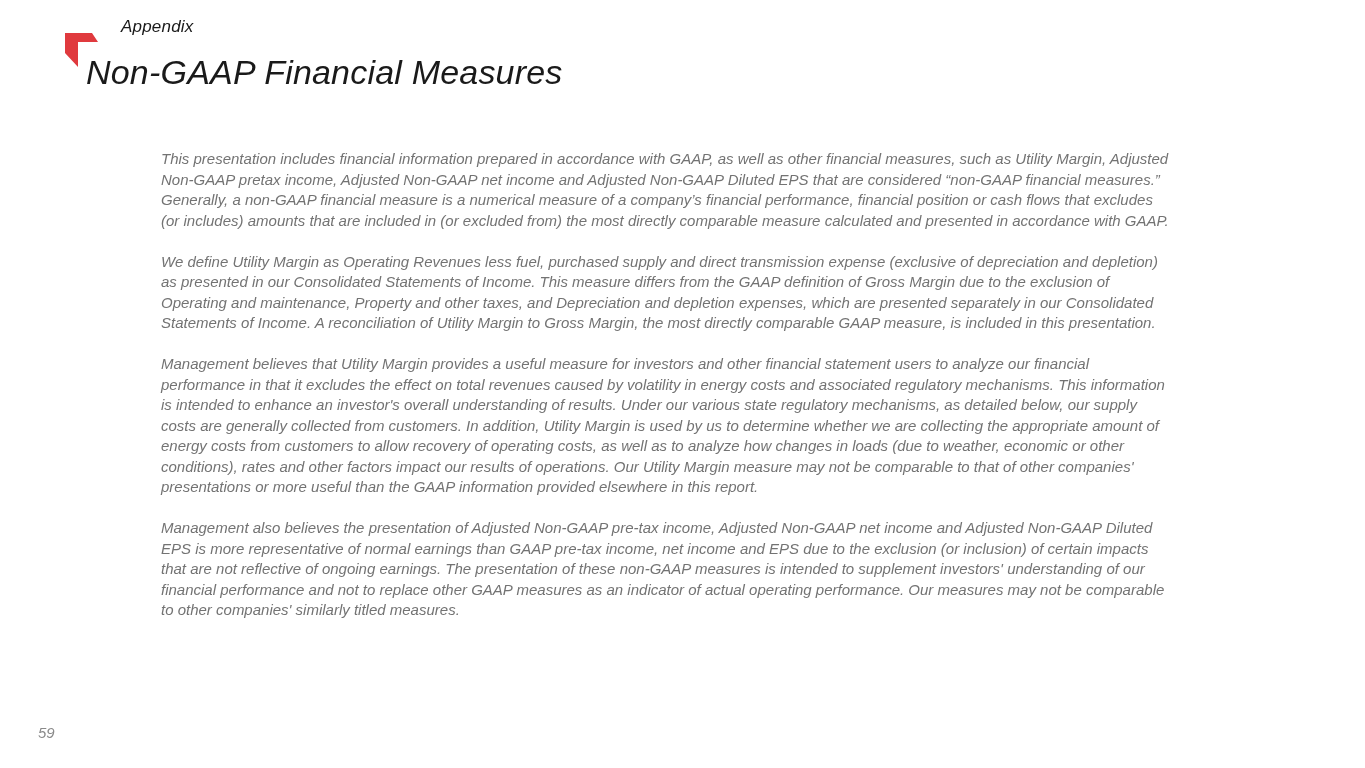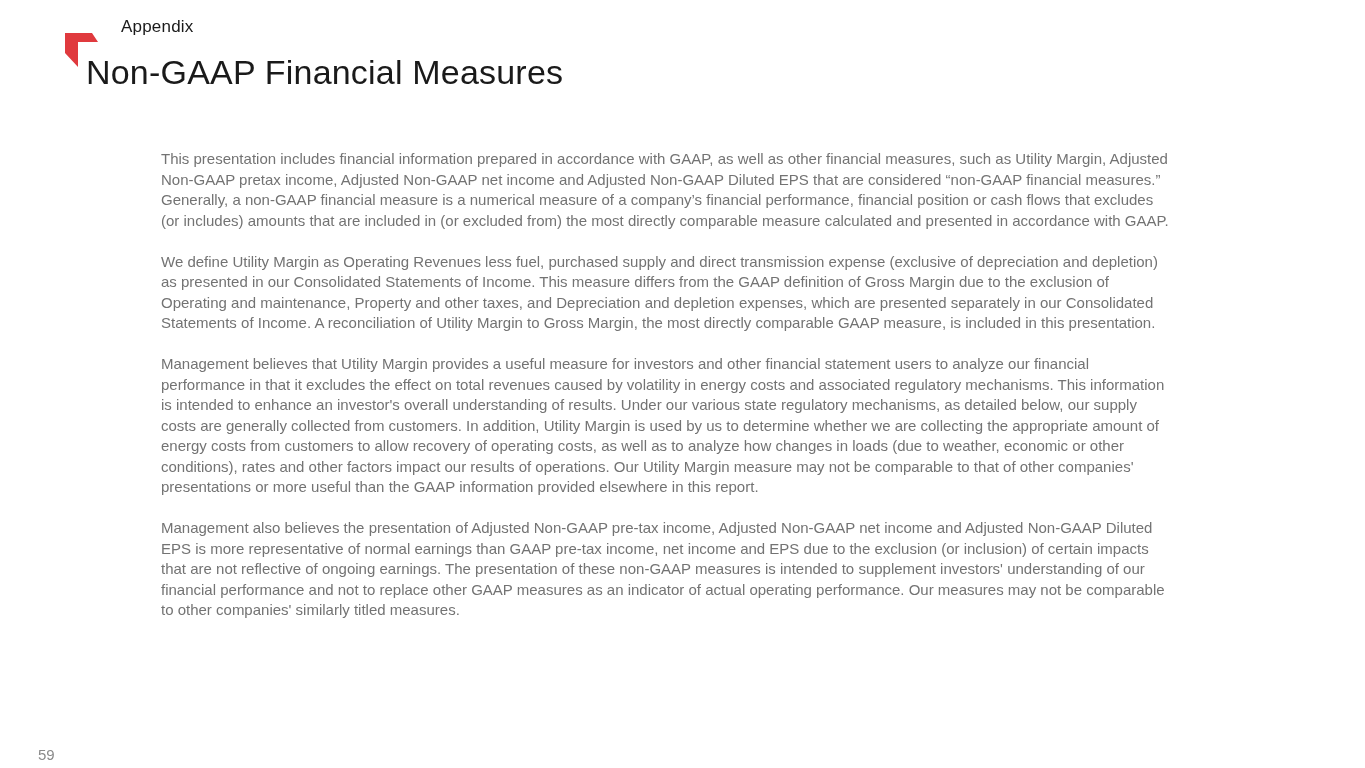--- a/index.html
+++ b/index.html
@@ -7,20 +7,21 @@
     padding: 0;
     background: #ffffff;
     font-family: "Liberation Sans", sans-serif;
   }
   .slide {
     position: relative;
     width: 1365px;
     height: 768px;
     background: #ffffff;
     overflow: hidden;
+    font-style: italic;
   }
   .logo-mark {
     position: absolute;
     left: 65px;
     top: 33px;
     width: 36px;
     height: 36px;
   }
   .eyebrow {
     position: absolute;
@@ -50,21 +51,20 @@
   }
   .body-text p {
     margin: 0 0 20.5px 0;
   }
   .page-number {
     position: absolute;
     left: 38px;
     top: 724px;
     font-size: 15px;
     color: #8a8a8a;
-    margin-top: 22px;
   }
 </style>
 </head>
 <body>
 
 <div class="slide">
 
   <div class="logo-mark">
     <svg width="36" height="36" viewBox="0 0 36 36" aria-hidden="true">
       <polygon points="0,0 27,0 33,9 13,9 13,34 0,20" fill="#e03a3e"></polygon>

